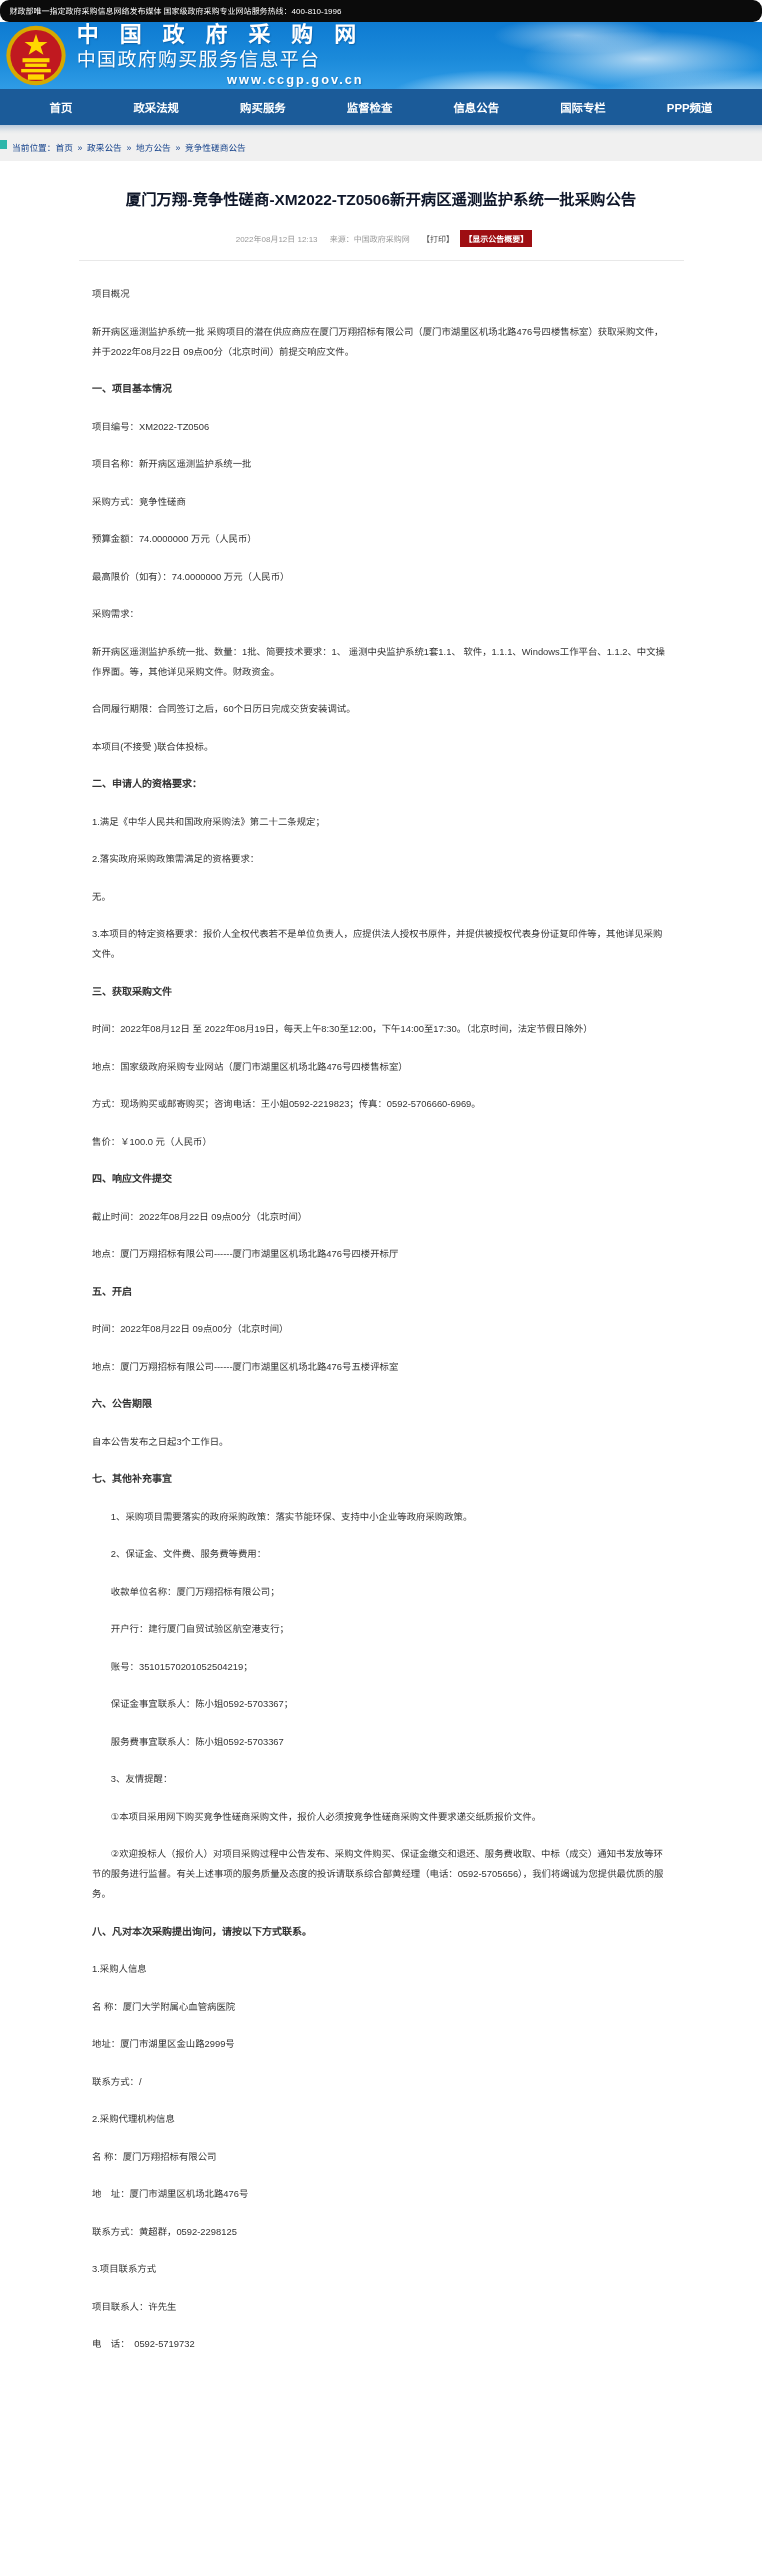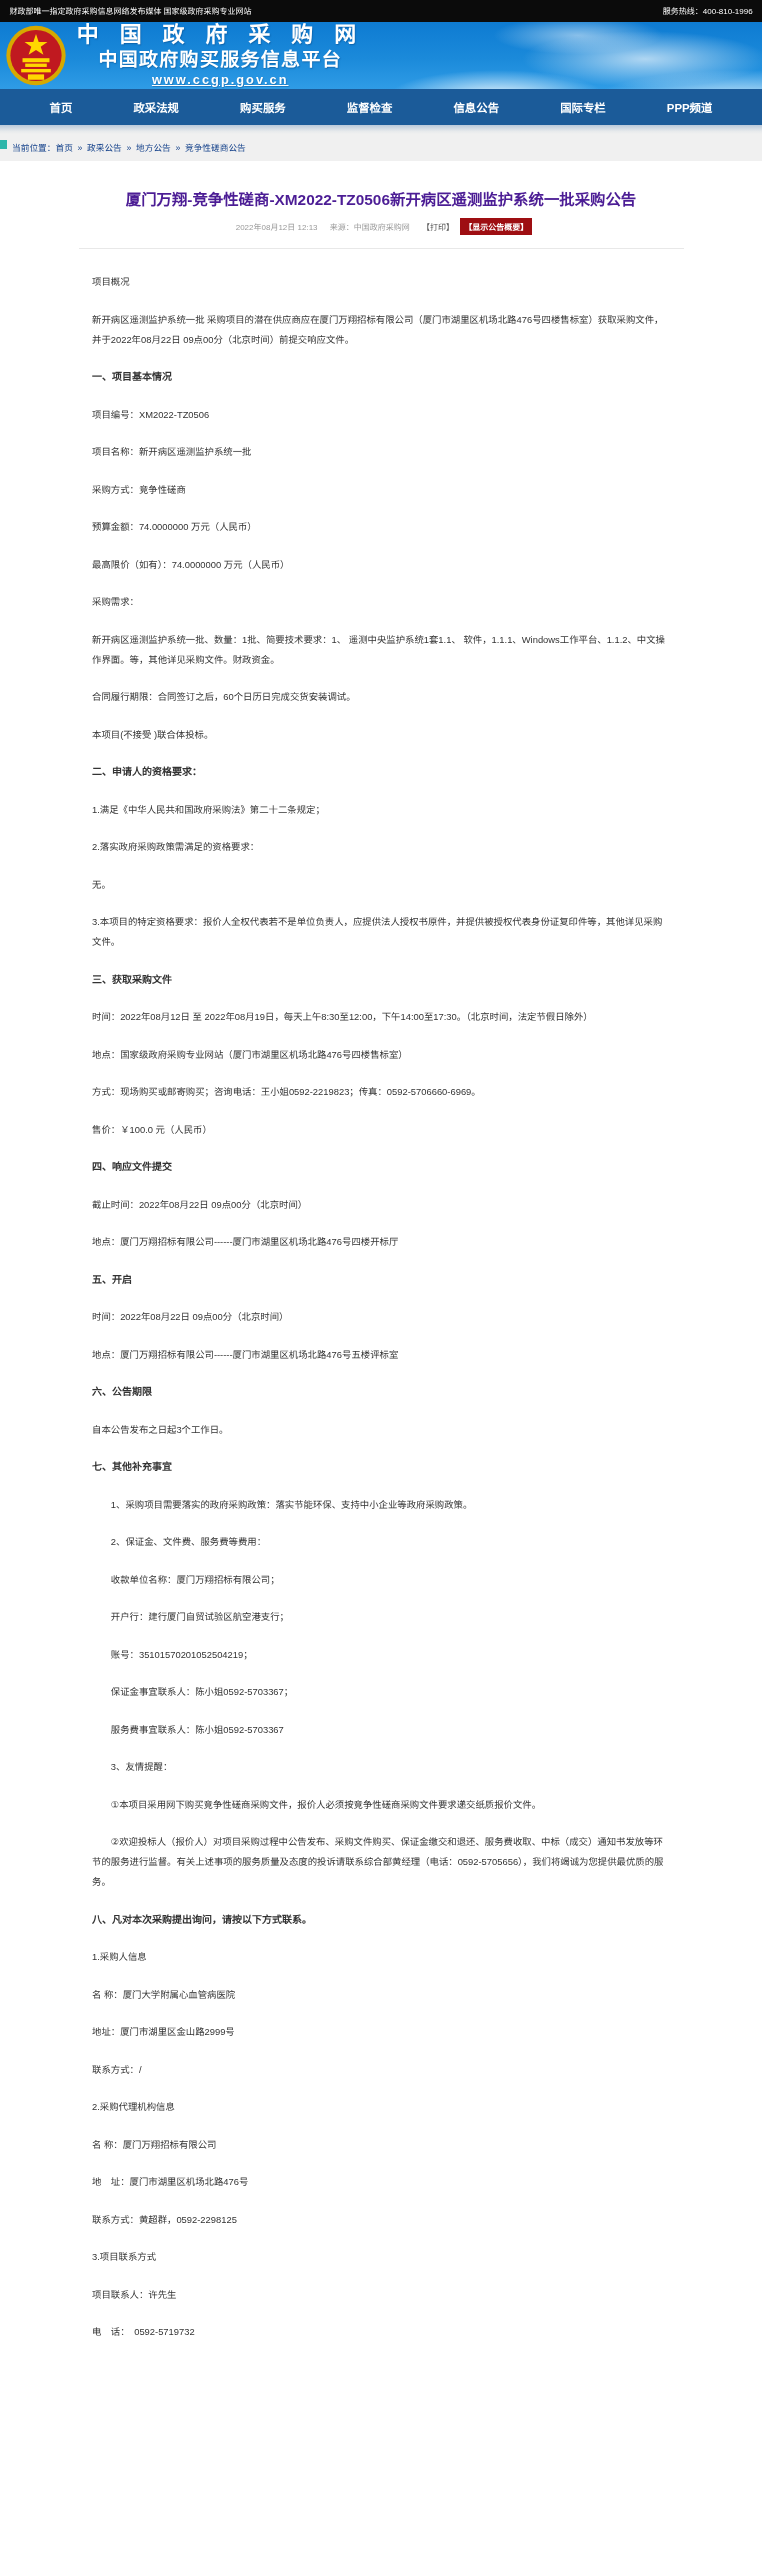--- a/index.html
+++ b/index.html
@@ -12,22 +12,23 @@
     color: #333;
   }
   
   .topbar {
     height: 21.5px;
     background: #0b0b0b;
     color: #ffffff;
     font-size: 8px;
     display: flex;
     align-items: center;
-    justify-content: space-between;
+    justify-content: flex-start;
     padding: 0 9.4px;
+    border-radius: 9px;
   }
   
   .header {
     height: 67px;
     position: relative;
     overflow: hidden;
     background:
       radial-gradient(ellipse 154px 37px at 497px 74px, rgba(255,255,255,.85), rgba(255,255,255,0) 70%),
       radial-gradient(ellipse 175px 40px at 645px 37px, rgba(255,255,255,.65), rgba(255,255,255,0) 70%),
       radial-gradient(ellipse 215px 47px at 739px 81px, rgba(255,255,255,.8), rgba(255,255,255,0) 70%),
@@ -42,35 +43,33 @@
   .site-title {
     font-size: 22px;
     font-weight: bold;
     letter-spacing: 7.4px;
     line-height: 25.5px;
     text-shadow: 0.7px 0.7px 1.3px rgba(0,60,120,.45);
     white-space: nowrap;
   }
   .site-subtitle {
     font-size: 19px;
-    font-weight: bold;
+    font-weight: normal;
     letter-spacing: 1.3px;
     line-height: 23px;
     text-shadow: 0.7px 0.7px 1.3px rgba(0,60,120,.45);
     white-space: nowrap;
-    text-align: center;
   }
   .site-url {
     font-size: 12.8px;
     font-weight: bold;
     letter-spacing: 2px;
-    text-align: center;
+    text-align: right;
     line-height: 17.5px;
     text-shadow: 0.7px 0.7px 1.3px rgba(0,60,120,.45);
-    text-decoration: underline;
   }
   
   .nav {
     height: 36px;
     background: #1b5b99;
     display: flex;
     align-items: center;
     justify-content: space-around;
     padding: 0 19px;
   }
@@ -104,22 +103,22 @@
     left: 0; top: 6px;
     width: 6.7px; height: 9.4px;
     background: #2eb6aa;
   }
   
   .main { background: #fff; padding-top: 28px; }
   .article-title {
     text-align: center;
     font-size: 15.4px;
     font-weight: bold;
-    color: #4c1d95;
-    margin: 0 auto 8px;
+    color: #0f172a;
+    margin: 0 auto 20px;
     width: 92%;
     line-height: 21.5px;
   }
   .meta {
     text-align: center;
     font-size: 8px;
     color: #9a9a9a;
   }
   .meta > span { margin: 0 2px; vertical-align: middle; padding-left: 6px; }
   .meta .print { color: #4c4c4c; cursor: pointer; }

